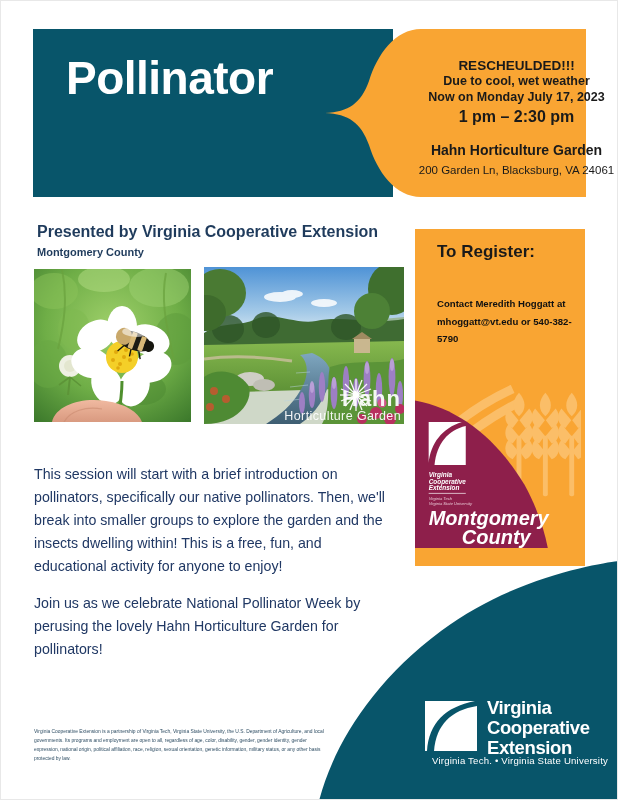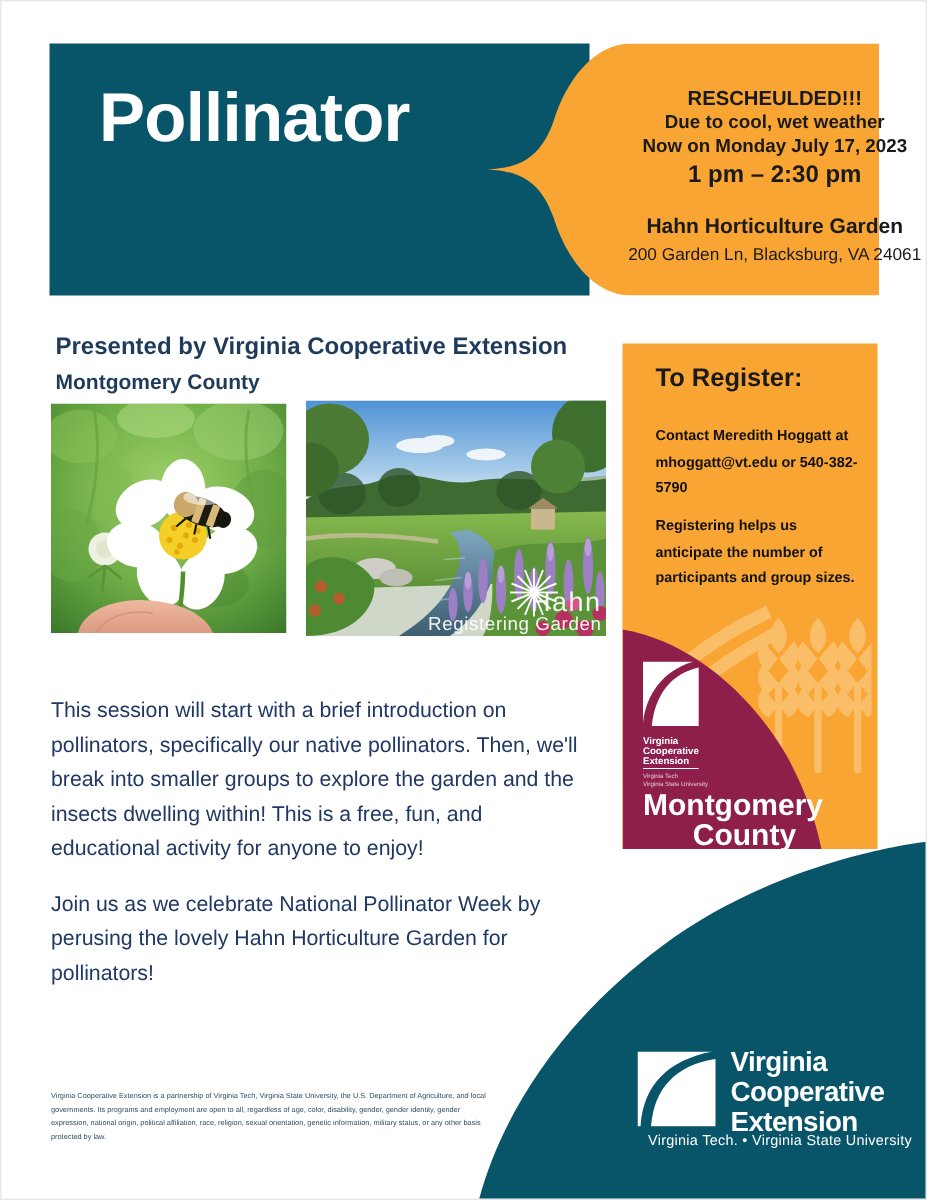--- a/index.html
+++ b/index.html
@@ -101,21 +101,21 @@
     top: 222px;
     color: #1f3864;
   }
   .presented-main {
     font-size: 16px;
     font-weight: bold;
     color: #1f3b5c;
     text-align: right;
   }
   .presented-sub {
-    font-size: 14px;
+    font-size: 11px;
     font-weight: bold;
     color: #1f3b5c;
     margin-top: 5px;
   }
 
   
   .photo {
     position: absolute;
     overflow: hidden;
     background: #cfd8c8;
@@ -135,21 +135,21 @@
   .photo svg { display: block; width: 100%; height: 100%; }
   .garden-wm {
     position: absolute;
     right: 3px;
     bottom: 2px;
     text-align: right;
     color: rgba(255,255,255,0.93);
     line-height: 1.0;
     pointer-events: none;
   }
-  .garden-wm .wm1 { font-size: 18px; font-weight: normal; letter-spacing: 1px; }
+  .garden-wm .wm1 { font-size: 22px; font-weight: bold; letter-spacing: 1px; }
   .garden-wm .wm2 { font-size: 12.5px; font-weight: normal; letter-spacing: 0.4px; }
 
   
   .body-copy {
     position: absolute;
     left: 33px;
     top: 462px;
     width: 352px;
     color: #203864;
     font-size: 14.2px;
@@ -171,43 +171,44 @@
     position: absolute;
     left: 22px;
     top: 13px;
     font-size: 17px;
     font-weight: bold;
     color: #1a1a1a;
   }
   .reg-contact {
     position: absolute;
     left: 22px;
-    top: 53px;
+    top: 66px;
     width: 142px;
     font-size: 9.6px;
     font-weight: bold;
     color: #111111;
     line-height: 1.85;
   }
   .reg-note {
     position: absolute;
     left: 22px;
     top: 113px;
     width: 140px;
     font-size: 9.6px;
     font-weight: bold;
     color: #111111;
     line-height: 1.85;
   }
   .mont-logo {
     position: absolute;
     left: 0;
-    top: 175px;
+    top: 156px;
     width: 166px;
     height: 165px;
+    font-style: italic;
   }
   .mont-logo svg { display: block; width: 100%; height: 100%; }
 
   
   .bottom-swoosh {
     position: absolute;
     left: 0;
     top: 560px;
     width: 618px;
     height: 240px;
@@ -501,33 +502,32 @@
         <circle cx="178" cy="136" r="4.5" fill="#d4548a"></circle>
       </g>
 
       <g>
         <rect x="150" y="72" width="16" height="14" fill="#c9b78f"></rect>
         <path d="M 148 72 L 158 65 L 168 72 Z" fill="#a08b61"></path>
       </g>
     </svg>
     <div class="garden-wm">
       <div class="wm1">Hahn</div>
-      <div class="wm2">Registering Garden</div>
+      <div class="wm2">Horticulture Garden</div>
     </div>
   </div>
 
   <div class="body-copy">
     <p>This session will start with a brief introduction on pollinators, specifically our native pollinators. Then, we'll break into smaller groups to explore the garden and the insects dwelling within! This is a free, fun, and educational activity for anyone to enjoy!</p>
     <p>Join us as we celebrate National Pollinator Week by perusing the lovely Hahn Horticulture Garden for pollinators!</p>
   </div>
 
   <div class="register-panel">
     <div class="reg-title">To Register:</div>
     <div class="reg-contact">Contact Meredith Hoggatt at mhoggatt@vt.edu or 540-382-5790</div>
-    <div class="reg-note">Registering helps us anticipate the number of participants and group sizes.</div>
 
     <div class="mont-logo">
       <svg viewBox="0 0 170 165" xmlns="http://www.w3.org/2000/svg">
         <rect width="170" height="165" fill="#F9A533"></rect>
 
         <g fill="none" stroke="#FBBE68" stroke-width="9">
           <path d="M -10 96 C 16 56 52 24 100 2"></path>
           <path d="M -10 118 C 18 76 58 40 110 14"></path>
         </g>
 

